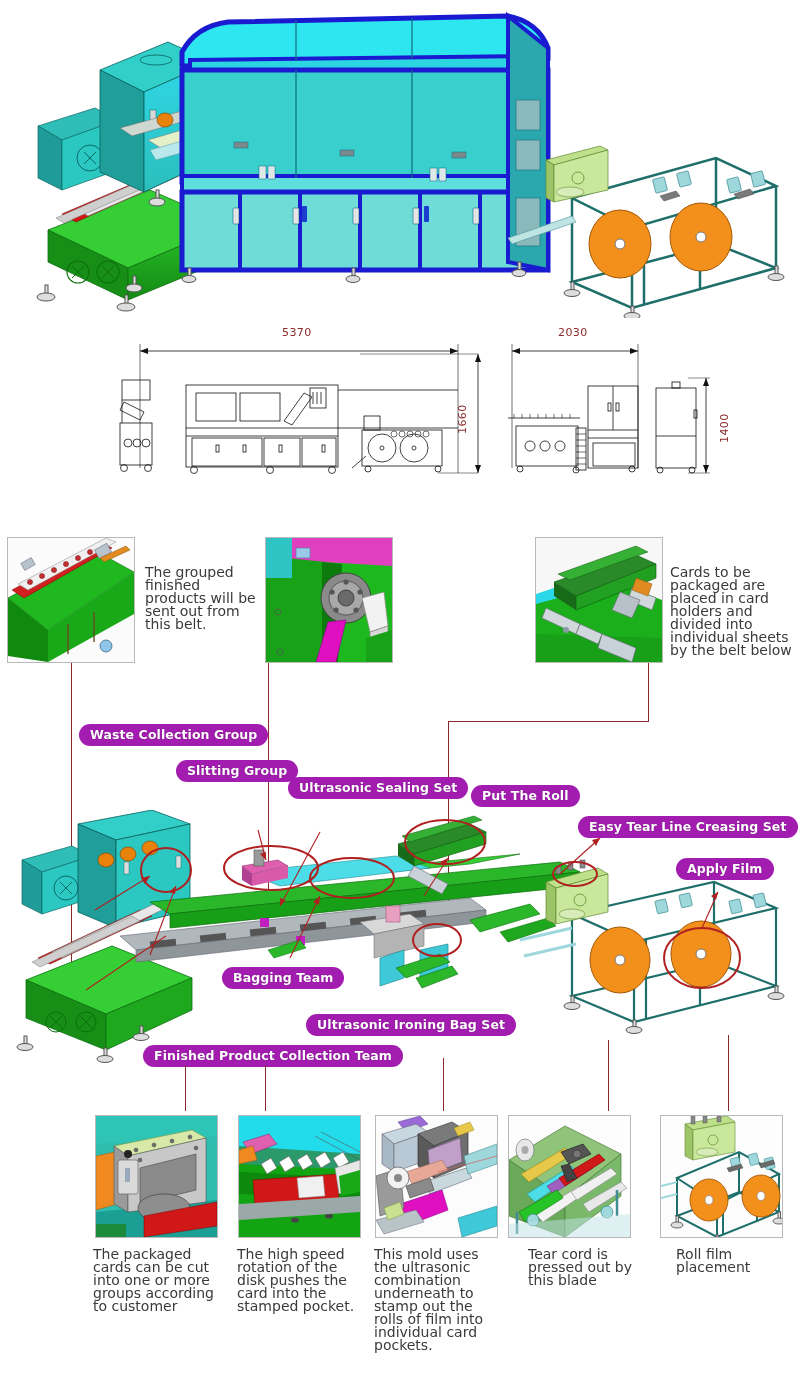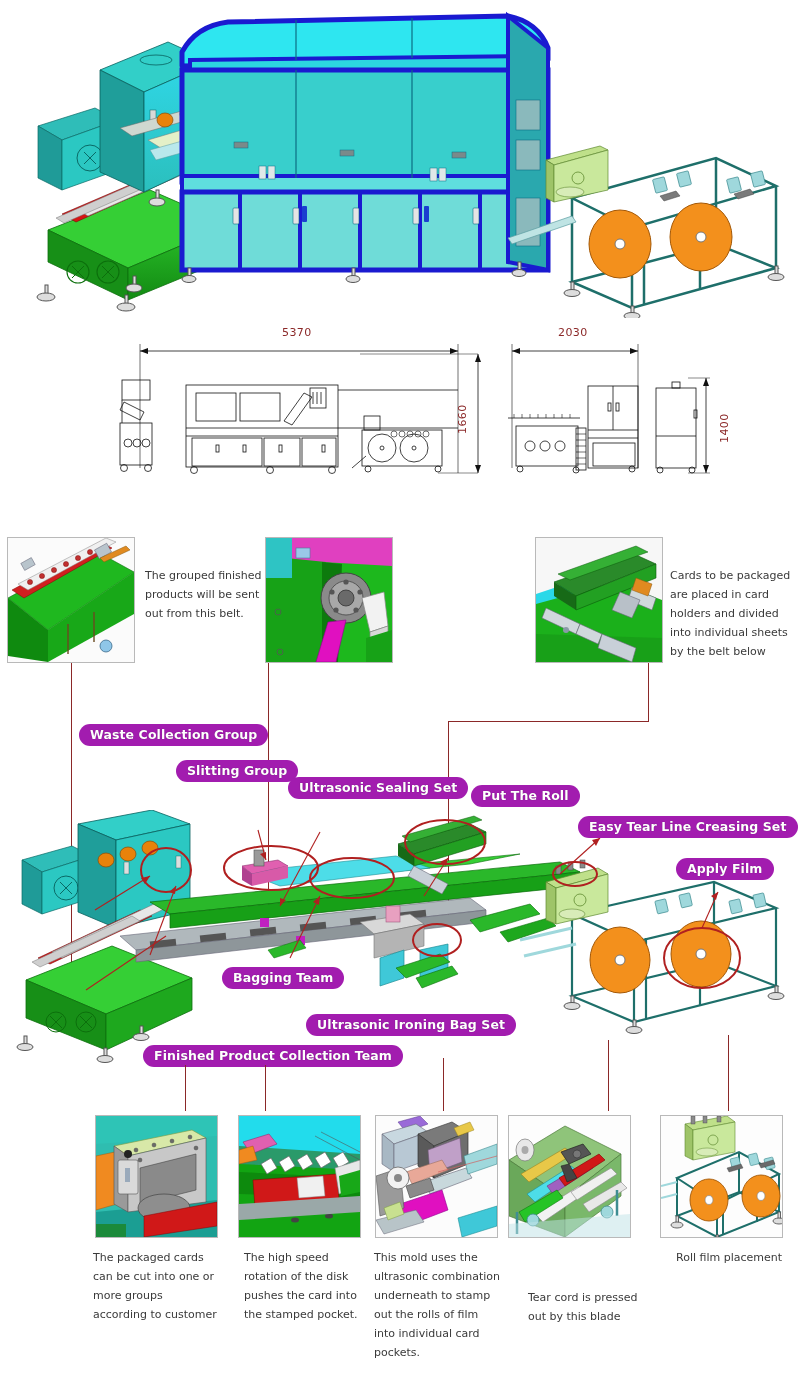--- a/index.html
+++ b/index.html
@@ -26,22 +26,22 @@
     padding: 0 11px;
     white-space: nowrap;
     letter-spacing: 0.1px;
     text-shadow: 0 0 1px rgba(0,0,0,.4);
   }
   .cline { position: absolute; background: #8b2828; }
   .cline.v { width: 1px; }
   .cline.h { height: 1px; }
   .cap {
     position: absolute;
-    font-size: 11px;
-    line-height: 19px;
+    font-size: 14px;
+    line-height: 13px;
     color: #3a3a3a;
     font-family: "DejaVu Sans", "Liberation Sans", sans-serif;
   }
   .thumb {
     position: absolute;
     border: 1px solid #b9b9b9;
     background: #fdfdfd;
     overflow: hidden;
   }
   .thumb svg, .scene svg { display: block; }
@@ -712,21 +712,21 @@
         <line x1="76" y1="20" x2="121" y2="44"></line>
         <line x1="82" y1="16" x2="121" y2="36"></line>
       </g>
       <g fill="#444">
         <ellipse cx="56" cy="104" rx="4" ry="2.5"></ellipse>
         <ellipse cx="90" cy="100" rx="4" ry="2.5"></ellipse>
       </g>
       <polygon points="0,88 121,80 121,96 0,104" fill="#9aa8a8"></polygon>
     </svg>
   </div>
-  <div class="cap" style="left:237px;top:1248px;width:124px;margin-left:7px;">The high speed rotation of the disk pushes the card into the stamped pocket.</div>
+  <div class="cap" style="left:237px;top:1248px;width:124px;">The high speed rotation of the disk pushes the card into the stamped pocket.</div>
 
   <div class="thumb" style="left:375px;top:1115px;width:123px;height:123px;">
     <svg width="121" height="121" viewBox="0 0 121 121">
       <rect width="121" height="121" fill="#fcfcfc"></rect>
       <polygon points="22,6 44,0 52,8 30,16" fill="#9a6ad8" stroke="#5a3a90" stroke-width="0.5"></polygon>
       <polygon points="6,18 40,8 52,16 18,28" fill="#c8d8e0" stroke="#667" stroke-width="0.6"></polygon>
       <polygon points="6,18 18,28 18,56 6,48" fill="#a8b8c4" stroke="#667" stroke-width="0.6"></polygon>
       <polygon points="18,28 52,16 52,44 18,56" fill="#b8c8d4" stroke="#667" stroke-width="0.6"></polygon>
       <polygon points="42,18 76,6 92,16 58,30" fill="#7a7a7a" stroke="#444" stroke-width="0.7"></polygon>
       <polygon points="42,18 58,30 58,62 42,50" fill="#5a5a5a" stroke="#333" stroke-width="0.7"></polygon>
@@ -776,21 +776,21 @@
 
       <g stroke="#3f8d92" stroke-width="2.5" fill="none">
         <line x1="8" y1="96" x2="8" y2="118"></line>
         <line x1="108" y1="74" x2="108" y2="100"></line>
       </g>
       <circle cx="24" cy="104" r="6" fill="#9fd8dc" stroke="#3f8d92" stroke-width="0.8"></circle>
       <circle cx="98" cy="96" r="6" fill="#9fd8dc" stroke="#3f8d92" stroke-width="0.8"></circle>
       <polygon points="0,108 121,98 121,121 0,121" fill="#bfe4e8" opacity=".5"></polygon>
     </svg>
   </div>
-  <div class="cap" style="left:528px;top:1248px;width:124px;margin-top:40px;">Tear cord is pressed out by this blade</div>
+  <div class="cap" style="left:528px;top:1248px;width:124px;">Tear cord is pressed out by this blade</div>
 
   <div class="thumb" style="left:660px;top:1115px;width:123px;height:123px;">
     <svg width="121" height="121" viewBox="0 0 121 121">
       <rect width="121" height="121" fill="#fdfdfd"></rect>
       <g stroke="#1e6f6a" stroke-width="2" fill="none">
         <polygon points="16,62 78,36 118,58 56,88"></polygon>
         <line x1="16" y1="62" x2="16" y2="100"></line>
         <line x1="78" y1="36" x2="78" y2="76"></line>
         <line x1="118" y1="58" x2="118" y2="96"></line>
         <line x1="56" y1="88" x2="56" y2="121"></line>

